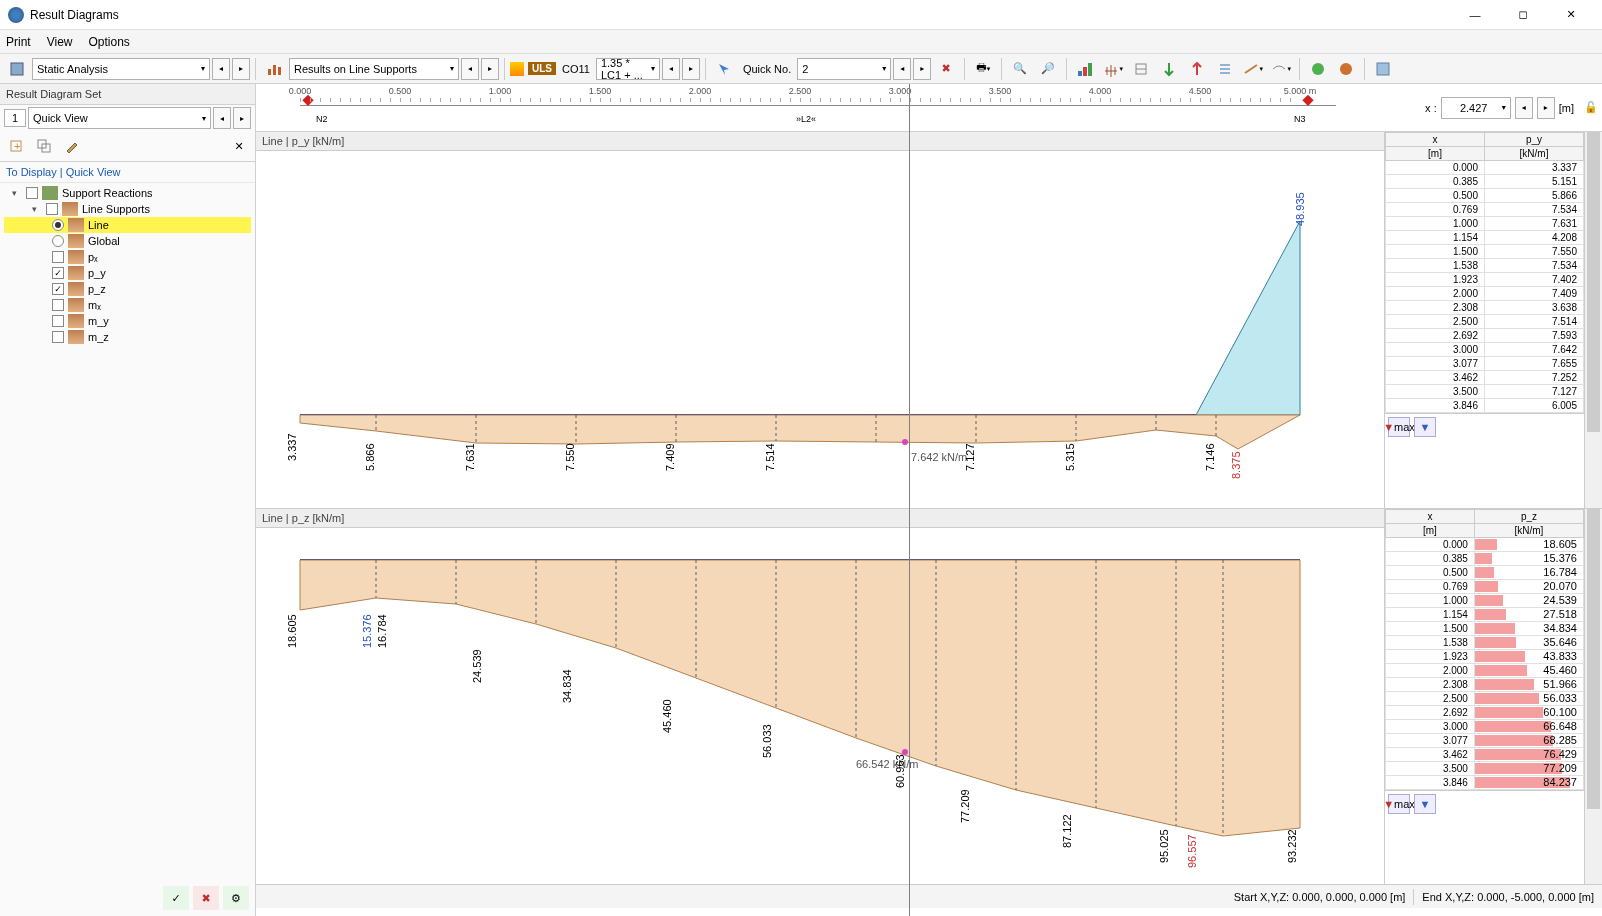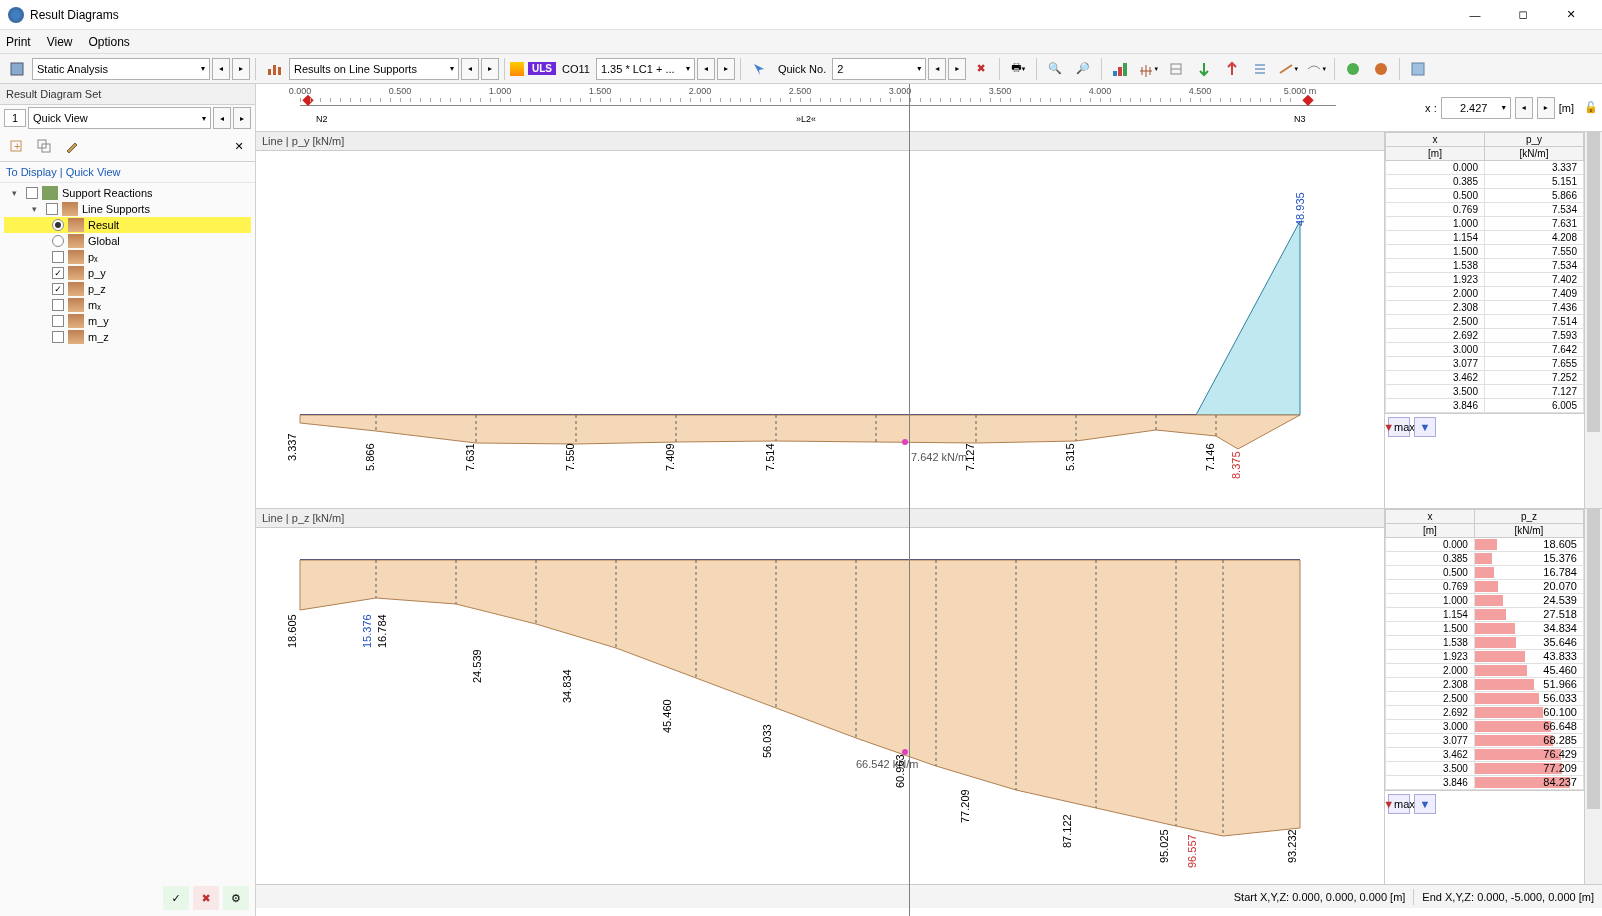--- a/index.html
+++ b/index.html
@@ -10,21 +10,21 @@
 .titlebar .winbtns { display: flex; gap: 2px; }
 .titlebar .winbtns div { width: 46px; height: 28px; display:flex;align-items:center;justify-content:center; }
 .menubar { height: 24px; background: #f5f5f5; display: flex; align-items: center; padding: 0 6px; border-bottom: 1px solid #dcdcdc; gap: 16px; }
 .menubar span { font-size: 12px; }
 .toolbar { height: 30px; background: #f5f5f5; display: flex; align-items: center; padding: 0 4px; border-bottom: 1px solid #d0d0d0; gap:2px;}
 .tbico { width:26px; height:24px; display:flex;align-items:center;justify-content:center; border:1px solid transparent; }
 .tbsep { width:1px; height:22px; background:#ccc; margin:0 3px;}
 .combo { height:22px; border:1px solid #b0b0b0; background:#fff; display:flex; align-items:center; padding:0 4px; }
 .combo .arrow { margin-left:auto; font-size:8px; }
 .navbtn { width:18px; height:22px; border:1px solid #b0b0b0; background:#f8f8f8; display:flex;align-items:center;justify-content:center; font-size:8px; }
-.uls-badge { background:#6d28d9; color:#fff; padding:1px 4px; font-weight:bold; font-size:10px; }
+.uls-badge { background:#a16207; color:#fff; padding:1px 4px; font-weight:bold; font-size:10px; }
 
 .main { display:flex; height: 832px; }
 .leftpanel { width: 256px; background:#fafafa; border-right:1px solid #d0d0d0; display:flex; flex-direction:column; }
 .lphdr { background:#f0f0f0; border-bottom:1px solid #d0d0d0; padding:4px 6px; font-size:11px; color:#333;}
 .lprow { display:flex; align-items:center; padding:2px 4px; gap:2px;}
 .lprow input.txt { border:1px solid #b0b0b0; padding:2px 4px; }
 .lpicons { display:flex; padding:3px; gap:2px; border-bottom:1px solid #d0d0d0; }
 .treehdr { color:#1a5ab4; padding:4px 6px; font-size:11px; border-bottom:1px solid #e8e8e8;}
 .tree { padding:2px 4px; }
 .tree .node { display:flex; align-items:center; gap:4px; padding:1px 0;}
@@ -111,21 +111,21 @@
   <div class="combo" style="width:170px">
       <span>Results on Line Supports</span>
       <span class="arrow">▾</span>
     </div>
   <div class="navbtn">◂</div>
   <div class="navbtn">▸</div>
   <div class="tbsep"></div>
   <div style="width:14px;height:14px;background:linear-gradient(#ffcc00,#ff8800);margin-right:2px;"></div>
   <span class="uls-badge">ULS</span>
   <span style="margin:4px 4px">CO11</span>
-  <div class="combo" style="width:99px">
+  <div class="combo" style="width:64px">
       <span>1.35 * LC1 + ...</span>
       <span class="arrow">▾</span>
     </div>
   <div class="navbtn">◂</div>
   <div class="navbtn">▸</div>
   <div class="tbsep"></div>
   <div class="tbico">
       <svg class="ico-svg">
         <path d="M3 3 L13 8 L8 9 L9 14 Z" fill="#4080d0"></path>
       </svg>
@@ -252,21 +252,21 @@
         </div>
       <div class="node l2">
           <span class="caret">▾</span>
           <span class="chk"></span>
           <span class="tico"></span>
           <span>Line Supports</span>
         </div>
       <div class="node l3 sel">
           <span class="rad on"></span>
           <span class="tico"></span>
-          <span>Result</span>
+          <span>Line</span>
         </div>
       <div class="node l3">
           <span class="rad"></span>
           <span class="tico"></span>
           <span>Global</span>
         </div>
       <div class="node l3">
           <span class="chk"></span>
           <span class="tico"></span>
           <span>pₓ</span>
@@ -523,21 +523,21 @@
               <tr>
                 <td>1.923</td>
                 <td>7.402</td>
               </tr>
               <tr>
                 <td>2.000</td>
                 <td>7.409</td>
               </tr>
               <tr>
                 <td>2.308</td>
-                <td>7.436</td>
+                <td>3.638</td>
               </tr>
               <tr>
                 <td>2.500</td>
                 <td>7.514</td>
               </tr>
               <tr>
                 <td>2.692</td>
                 <td>7.593</td>
               </tr>
               <tr>

